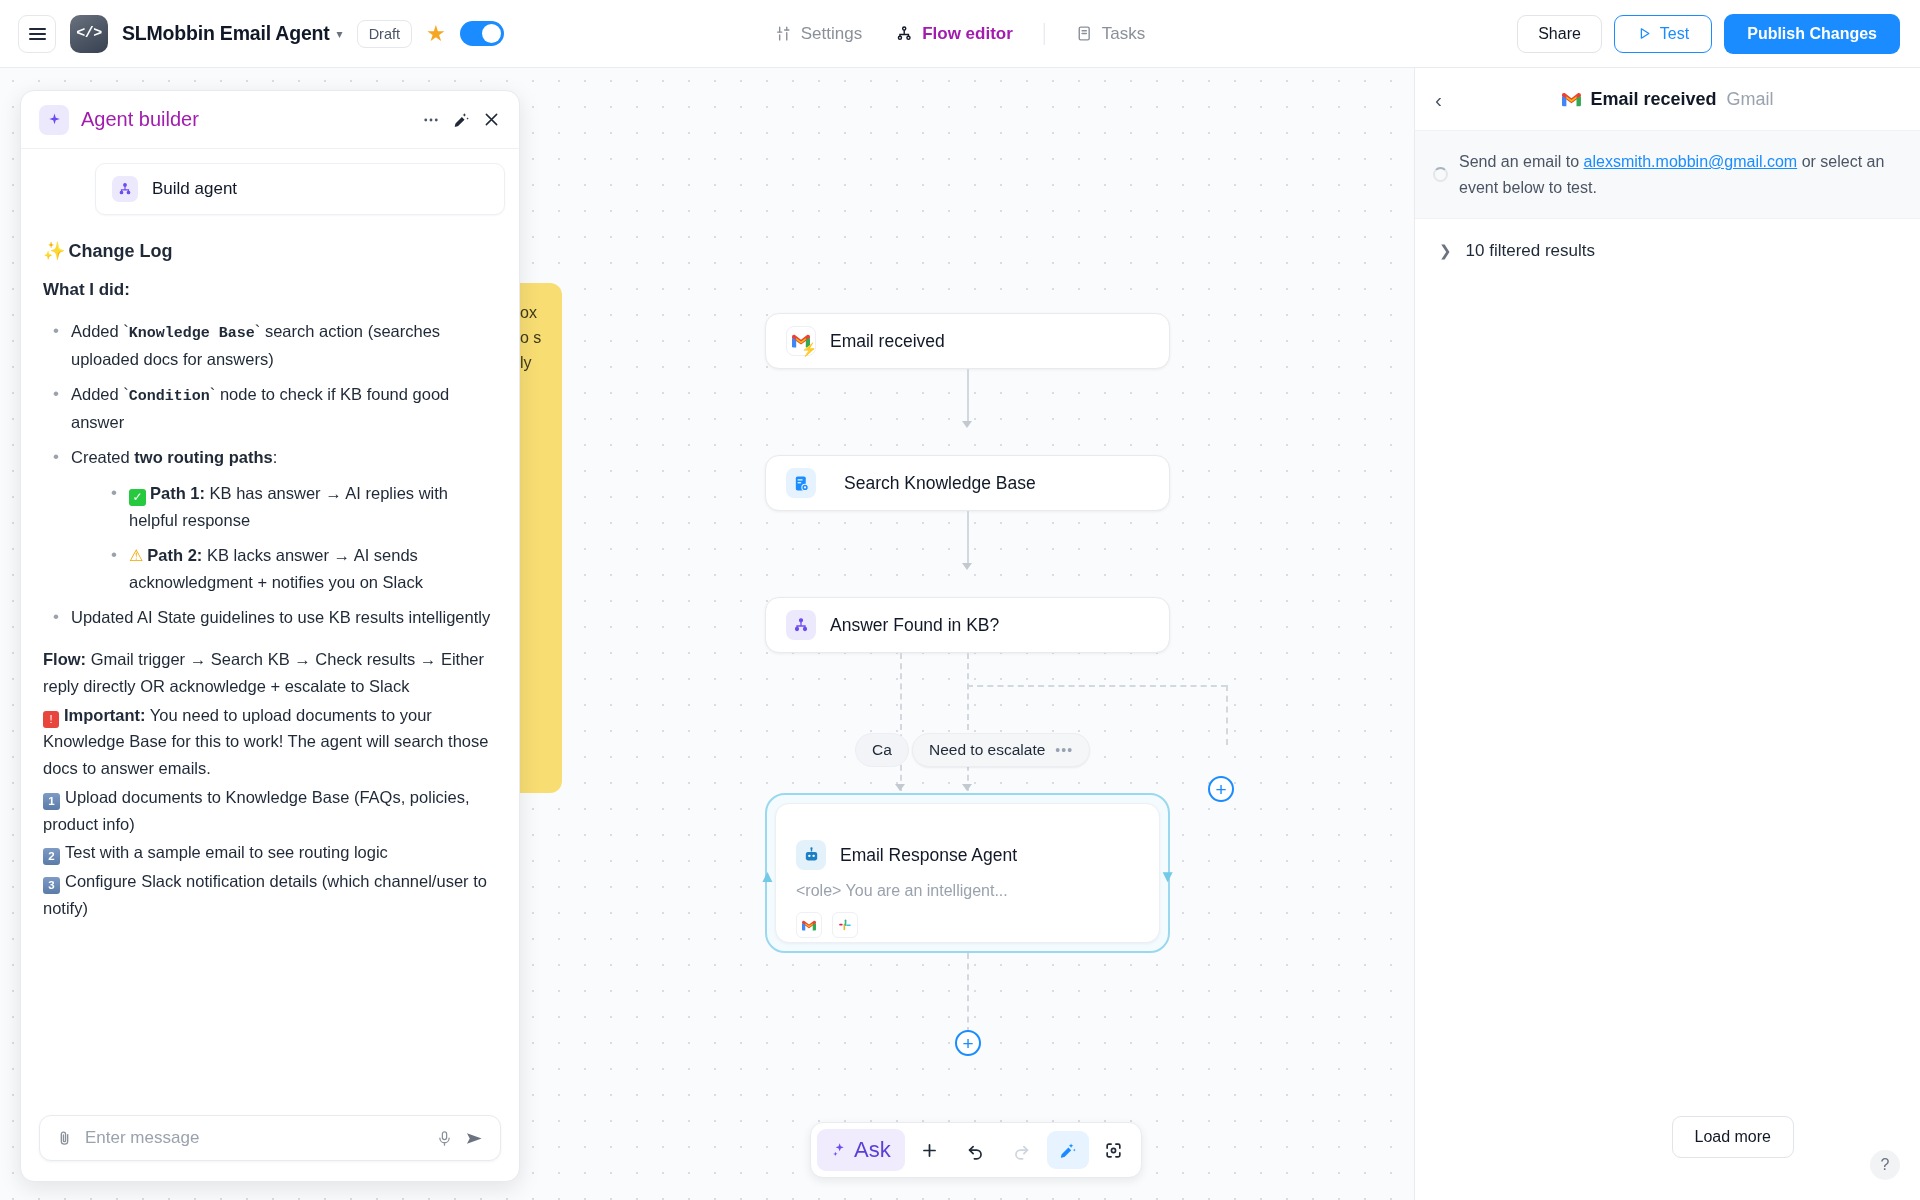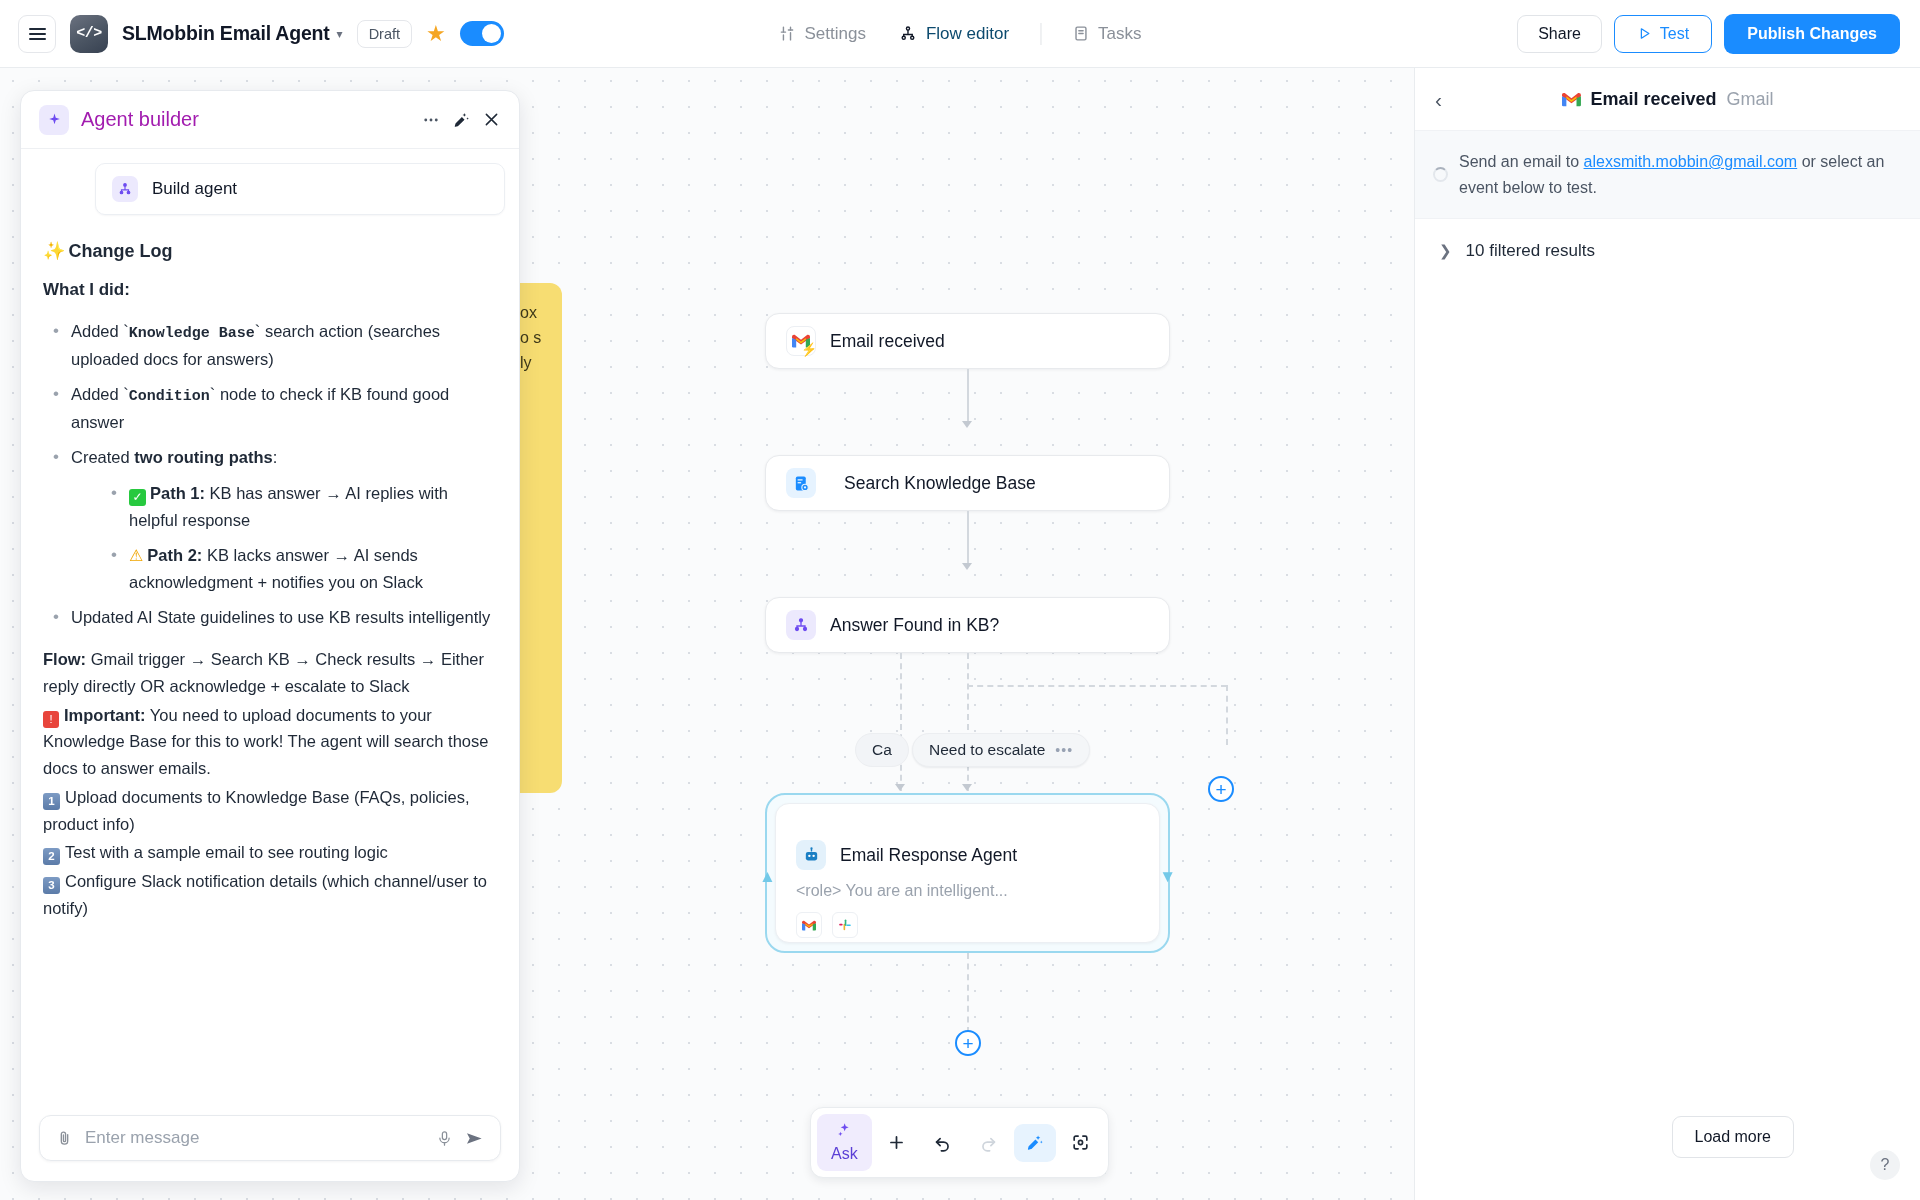--- a/index.html
+++ b/index.html
@@ -50,21 +50,21 @@
   }
 
   .tb-center {
     position: absolute; left: 50%; transform: translateX(-50%);
     display: flex; align-items: center; gap: 10px;
   }
   .navitem {
     display: flex; align-items: center; gap: 9px; padding: 7px 12px;
     font-size: 17px; color: #8a9099; border-radius: 8px; cursor: pointer;
   }
-  .navitem.active { color: #0c4a6e; font-weight: normal; }
+  .navitem.active { color: #a21caf; font-weight: bold; }
   .nav-sep { width: 1px; height: 22px; background: #e0e3e7; margin: 0 9px; }
 
   .tb-right {
     position: absolute; right: 20px; display: flex; align-items: center; gap: 12px;
   }
   .btn {
     border-radius: 9px; font-size: 16px; cursor: pointer; display: flex;
     align-items: center; gap: 8px; border: 1px solid transparent; white-space: nowrap;
   }
   .btn-share { background: #fff; border-color: #e1e4e8; color: #111827; padding: 9px 20px; }
@@ -153,21 +153,21 @@
     box-shadow: 0 3px 10px rgba(16,24,40,.08);
     display: flex; align-items: center; padding: 6px; gap: 4px; z-index: 20;
   }
   .tool-btn {
     width: 42px; height: 38px; border-radius: 9px; display: flex;
     align-items: center; justify-content: center; cursor: pointer; background: #fff;
   }
   .ask-chip {
     display: flex; align-items: center; gap: 7px; background: #f0ecfd;
     border-radius: 9px; padding: 8px 14px; color: #5b3fd6;
-    font-size: 16px; font-weight: 500; cursor: pointer; flex-direction: column;
+    font-size: 22px; font-weight: 500; cursor: pointer;
   }
   .tool-btn.wand { background: #e7f3fe; }
 
   
   .rightpanel {
     position: absolute; top: 68px; right: 0; width: 506px; height: 1132px;
     background: #fff; border-left: 1px solid #e9ecef; z-index: 30;
   }
   .rp-head {
     height: 62px; display: flex; align-items: center; position: relative;

